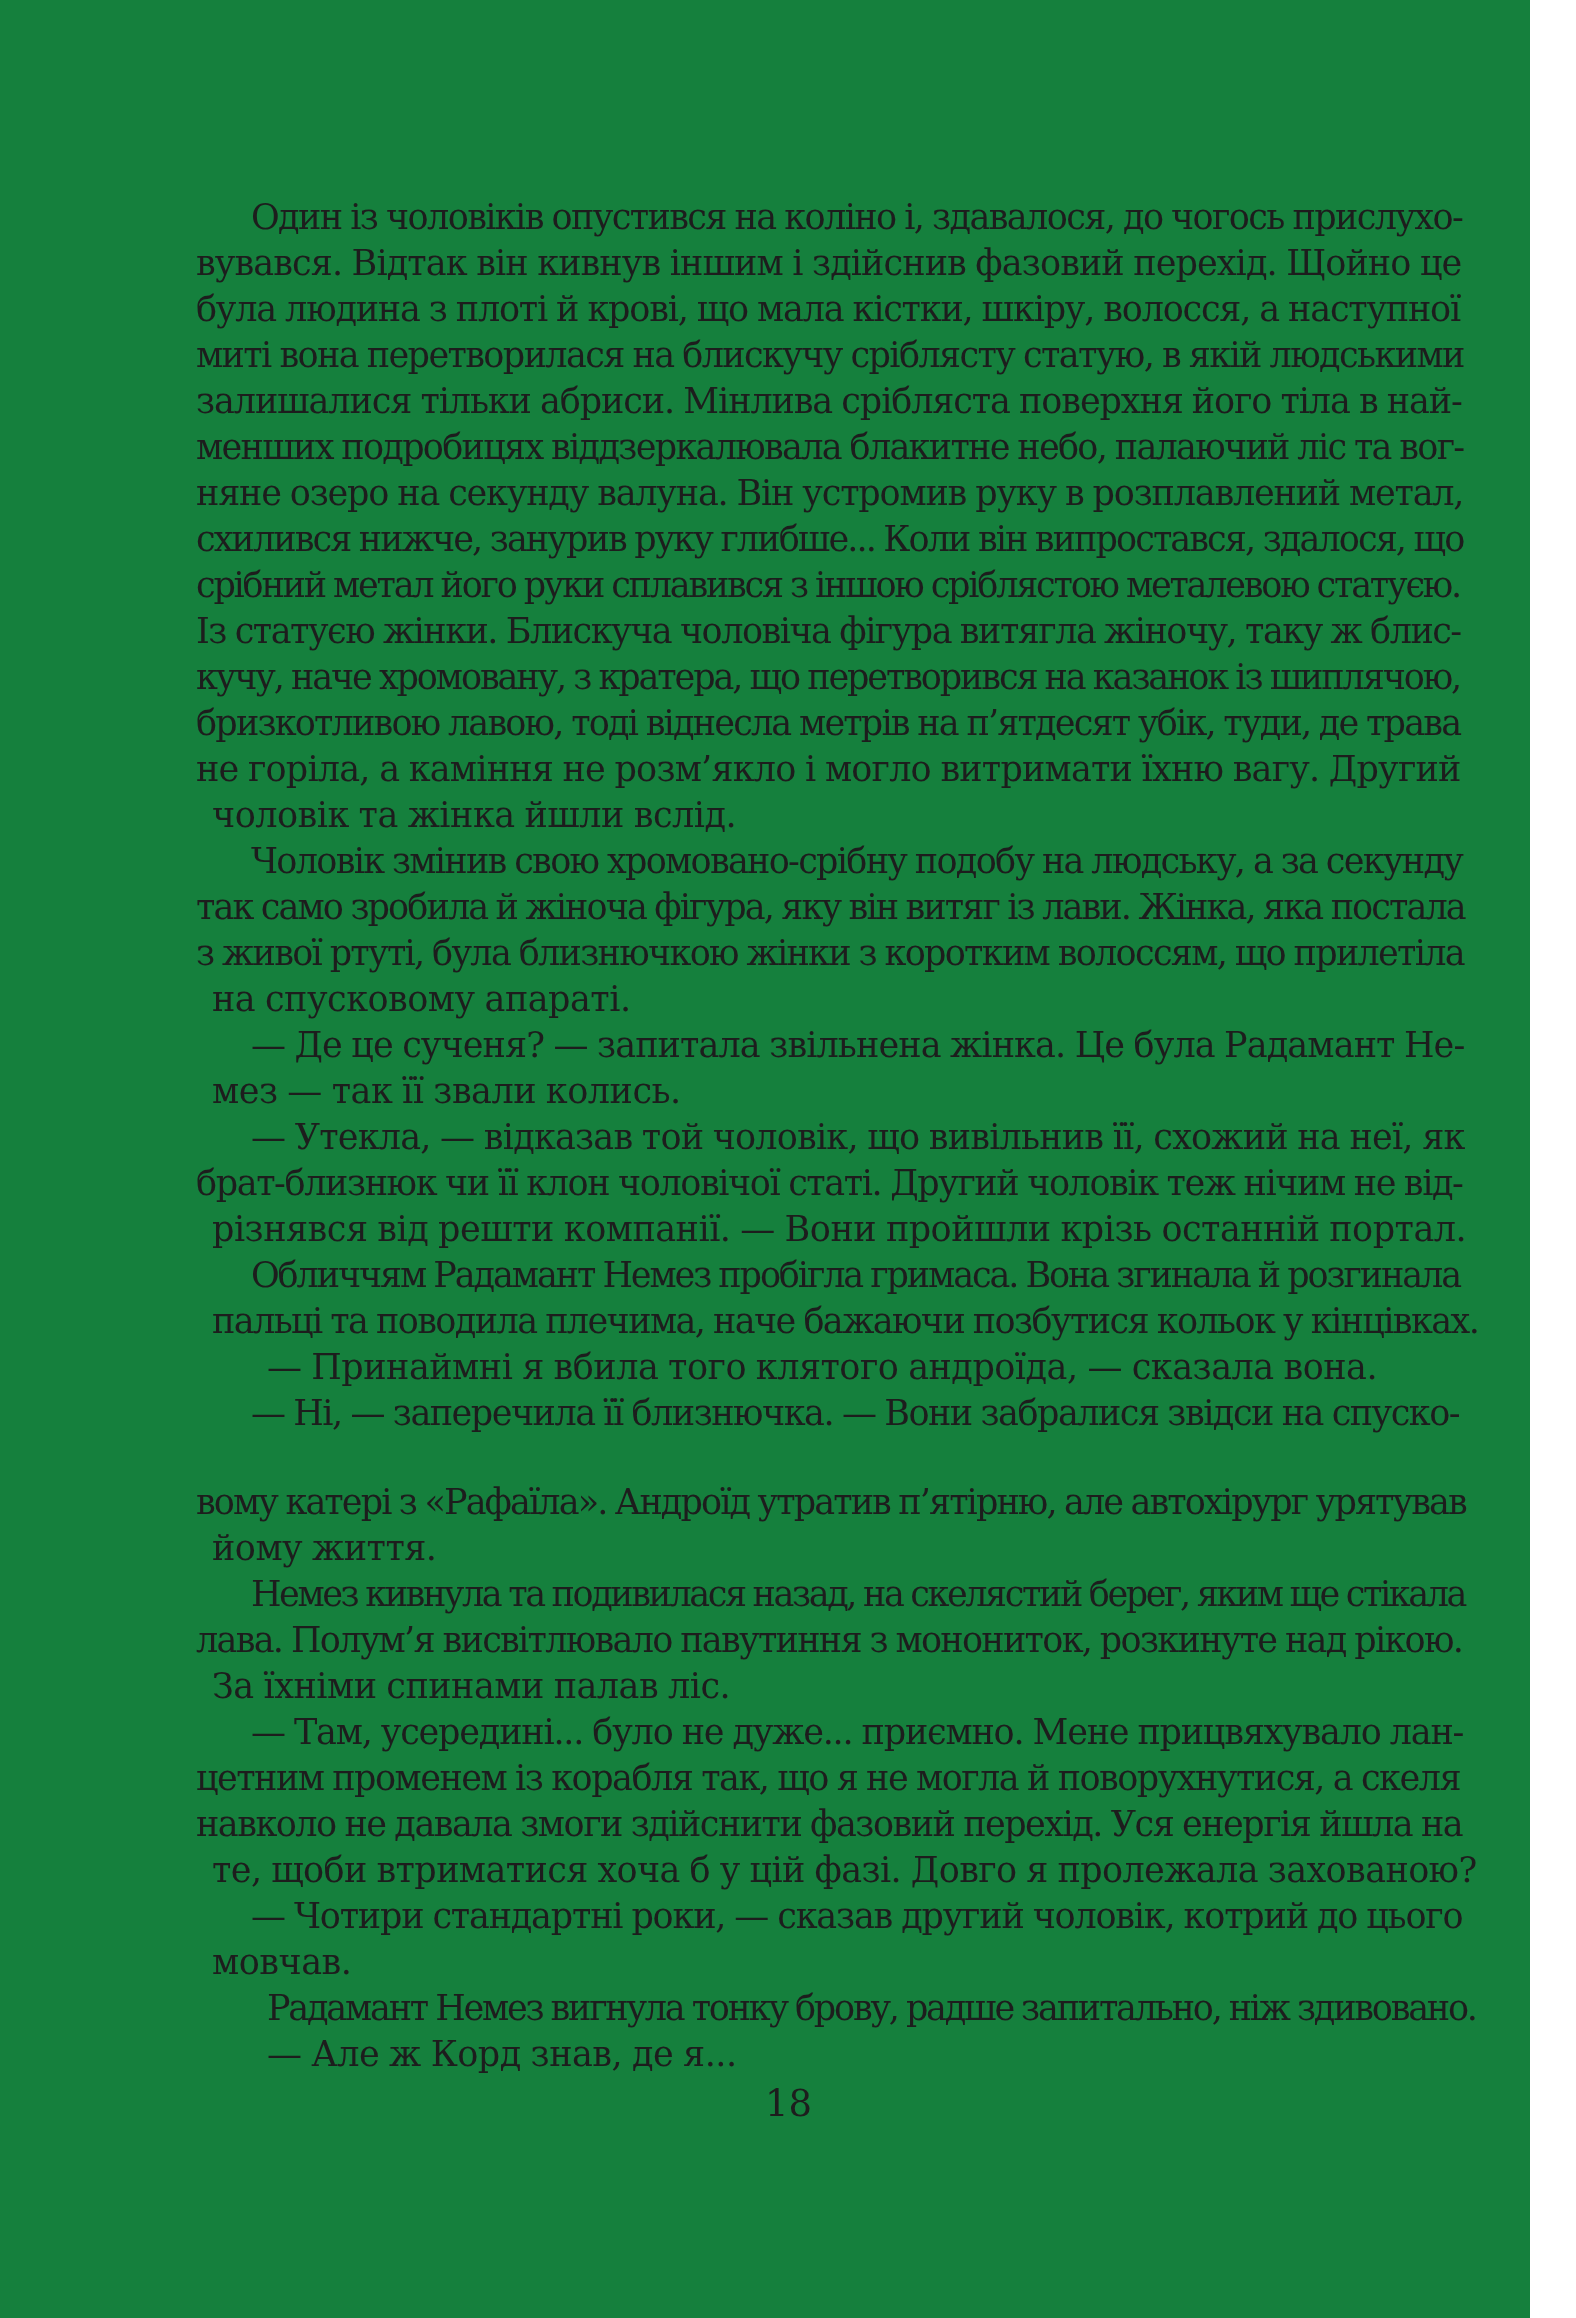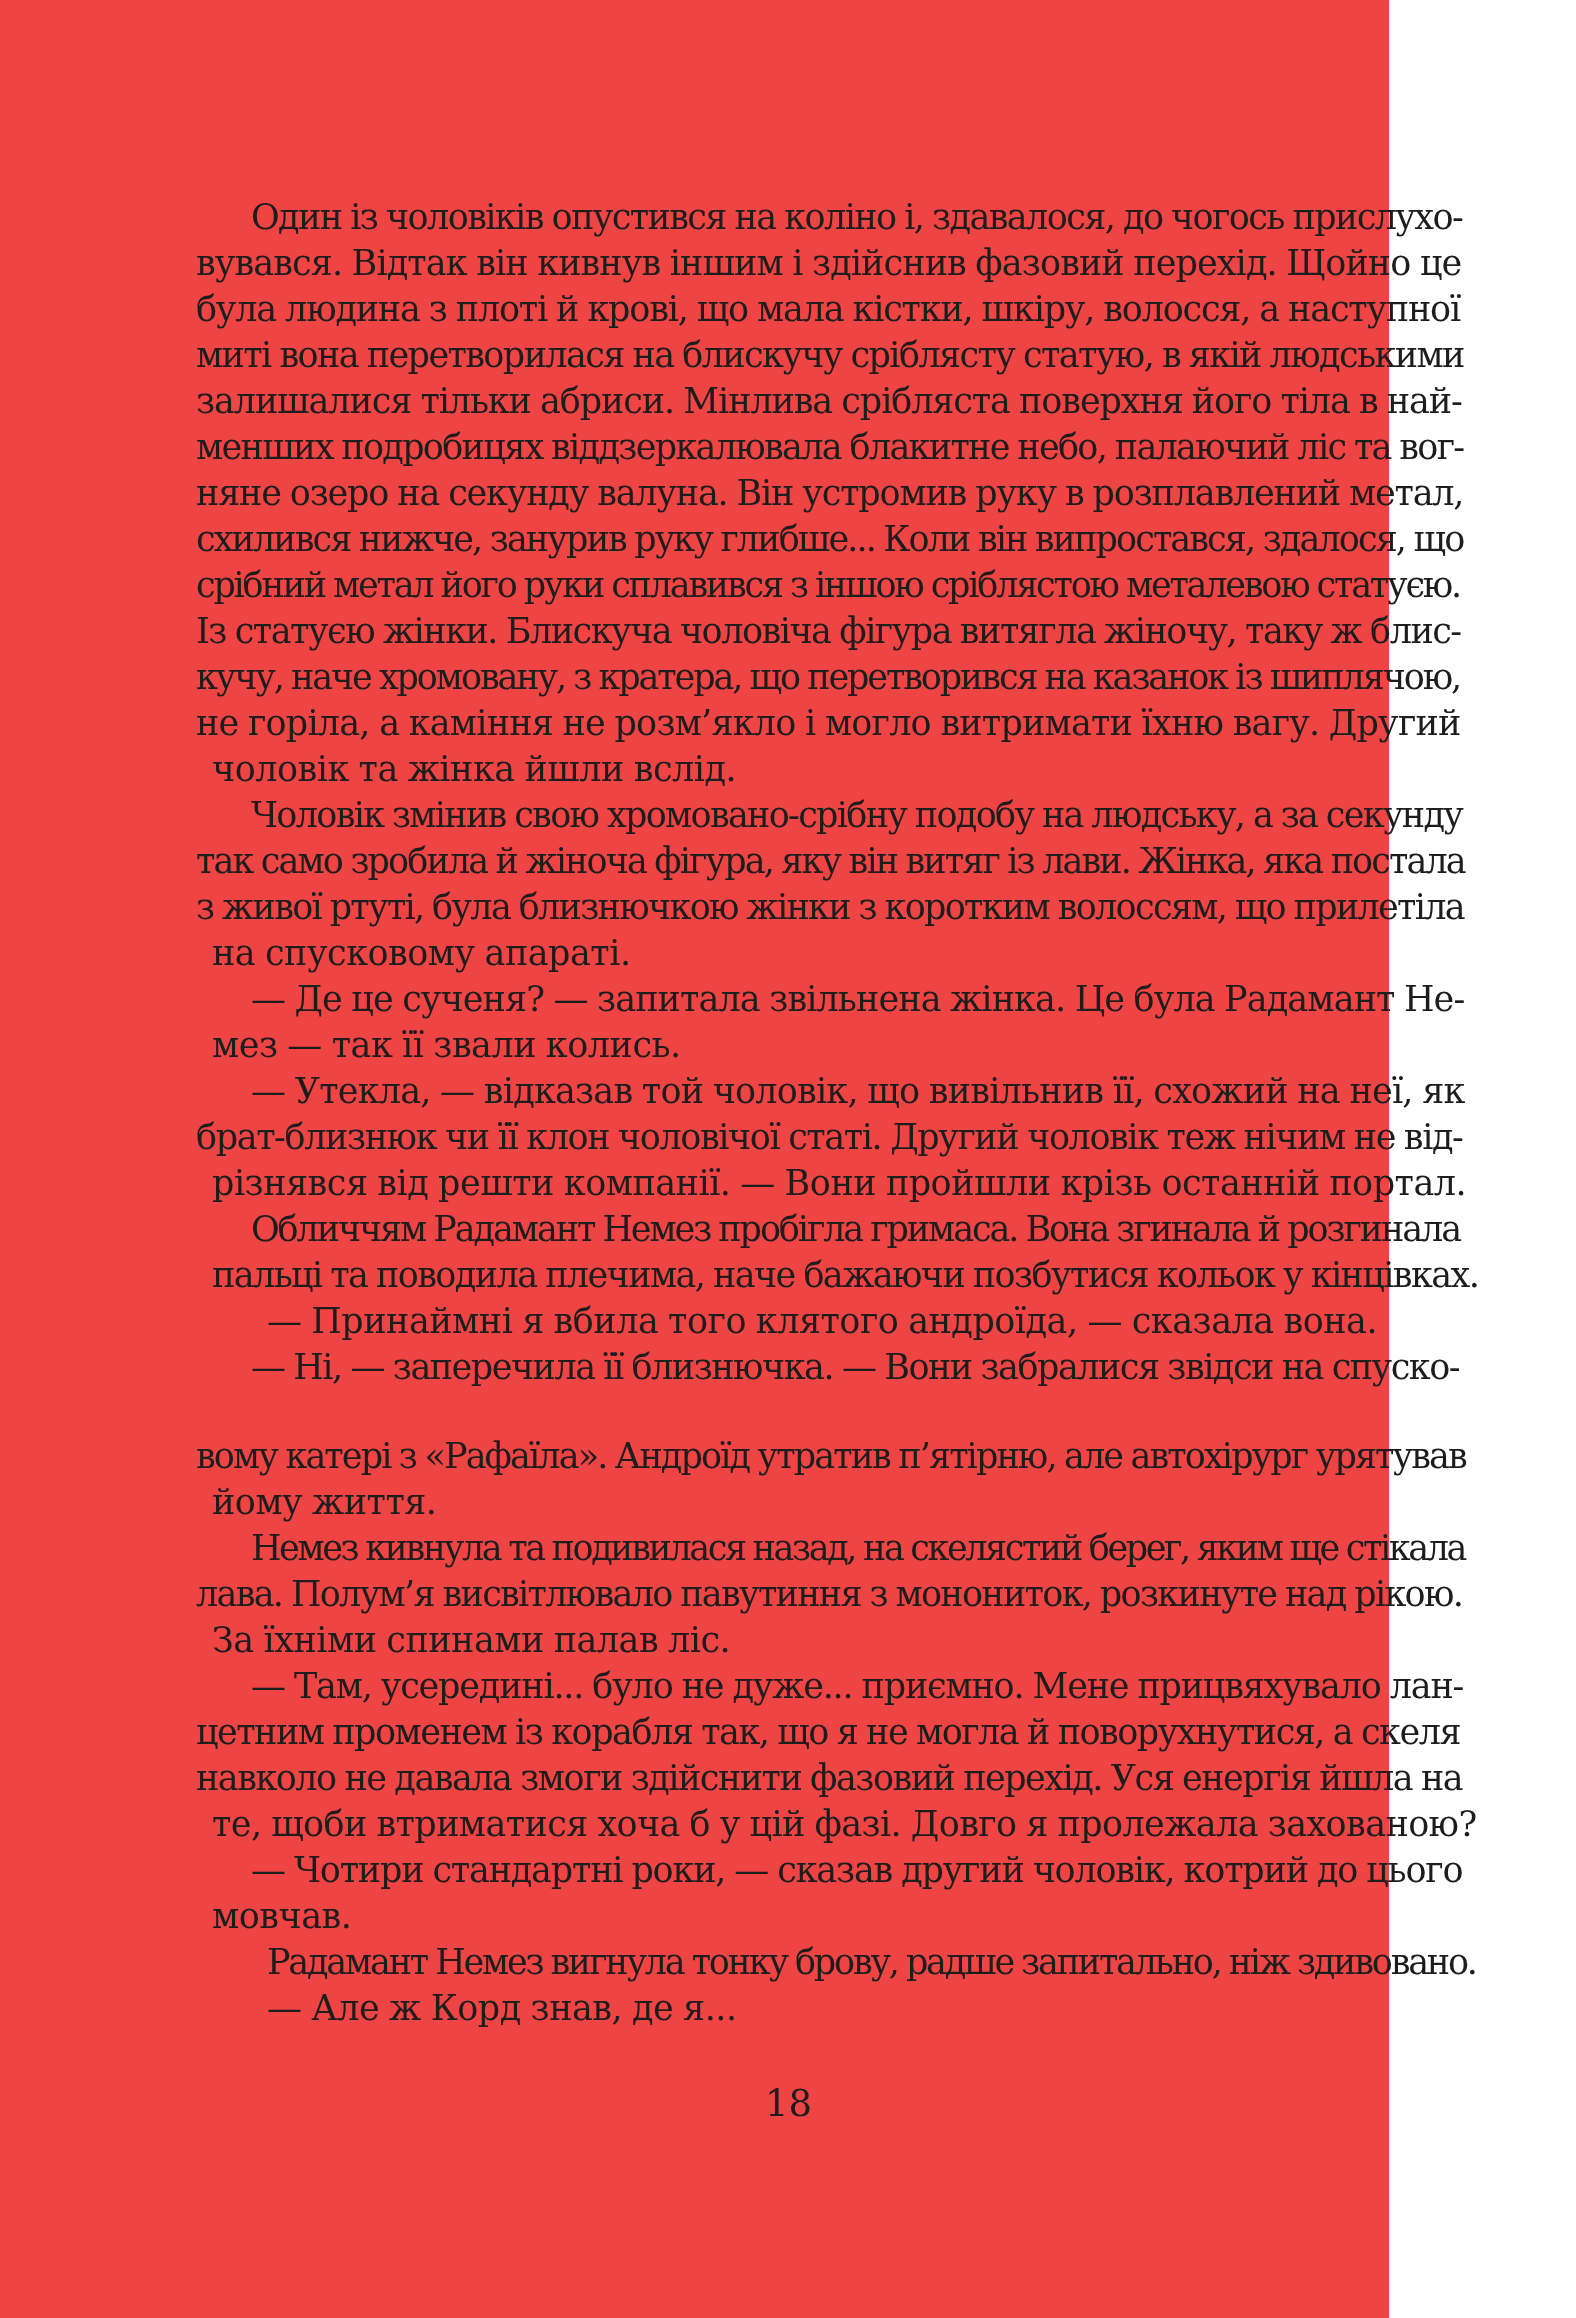--- a/index.html
+++ b/index.html
@@ -1,17 +1,17 @@
 <!DOCTYPE html>
 <html style="font-size:12.6px"><head>
 <meta charset="utf-8">
 <style>
   html, body { margin: 0; padding: 0; background: #ffffff; }
   body { width: 1577px; height: 2319px; position: relative; overflow: hidden; }
-  .page { position: absolute; left: 0; top: 0; width: 1389px; height: 2319px; background: #ef4444; }
+  .page { position: absolute; left: 0; top: 0; width: 1530px; height: 2319px; background: #15803d; }
   .text-block {
     position: absolute; left: 196px; top: 194px; width: 1252px;
     font-family: "DejaVu Serif", "Liberation Serif", serif;
     font-size: 35px; color: #1d1d1d; line-height: 46px;
   }
   .line {
     display: block; height: 46px; white-space: nowrap;
     text-align: justify; text-align-last: justify;
     letter-spacing: -0.5px; word-spacing: -0.8px;
   }
@@ -32,20 +32,21 @@
       <span class="line" style="letter-spacing: -0.9px;">вувався. Відтак він кивнув іншим і здійснив фазовий перехід. Щойно це</span>
       <span class="line" style="letter-spacing: -1.2px;">була людина з плоті й крові, що мала кістки, шкіру, волосся, а наступної</span>
       <span class="line" style="letter-spacing: -1.6px;">миті вона перетворилася на блискучу сріблясту статую, в якій людськими</span>
       <span class="line" style="letter-spacing: -1.1px;">залишалися тільки абриси. Мінлива срібляста поверхня його тіла в най-</span>
       <span class="line" style="letter-spacing: -1.7px;">менших подробицях віддзеркалювала блакитне небо, палаючий ліс та вог-</span>
       <span class="line" style="letter-spacing: -1.2px;">няне озеро на секунду валуна. Він устромив руку в розплавлений метал,</span>
       <span class="line" style="letter-spacing: -1.9px;">схилився нижче, занурив руку глибше... Коли він випростався, здалося, що</span>
       <span class="line" style="letter-spacing: -2.2px;">срібний метал його руки сплавився з іншою сріблястою металевою статуєю.</span>
       <span class="line" style="letter-spacing: -1.5px;">Із статуєю жінки. Блискуча чоловіча фігура витягла жіночу, таку ж блис-</span>
       <span class="line" style="letter-spacing: -2.1px;">кучу, наче хромовану, з кратера, що перетворився на казанок із шиплячою,</span>
+      <span class="line" style="letter-spacing: -1.8px;">бризкотливою лавою, тоді віднесла метрів на п’ятдесят убік, туди, де трава</span>
       <span class="line" style="letter-spacing: -0.8px;">не горіла, а каміння не розм’якло і могло витримати їхню вагу. Другий</span>
       <span class="line last">чоловік та жінка йшли вслід.</span>
       <span class="line indent" style="letter-spacing: -1.7px;">Чоловік змінив свою хромовано-срібну подобу на людську, а за секунду</span>
       <span class="line" style="letter-spacing: -1.9px;">так само зробила й жіноча фігура, яку він витяг із лави. Жінка, яка постала</span>
       <span class="line" style="letter-spacing: -1.7px;">з живої ртуті, була близнючкою жінки з коротким волоссям, що прилетіла</span>
       <span class="line last">на спусковому апараті.</span>
       <span class="line indent" style="letter-spacing: -0.9px;">— Де це сученя? — запитала звільнена жінка. Це була Радамант Не-</span>
       <span class="line last">мез — так її звали колись.</span>
       <span class="line indent" style="letter-spacing: -0.8px;">— Утекла, — відказав той чоловік, що вивільнив її, схожий на неї, як</span>
       <span class="line" style="letter-spacing: -1.4px;">брат-близнюк чи її клон чоловічої статі. Другий чоловік теж нічим не від-</span>

